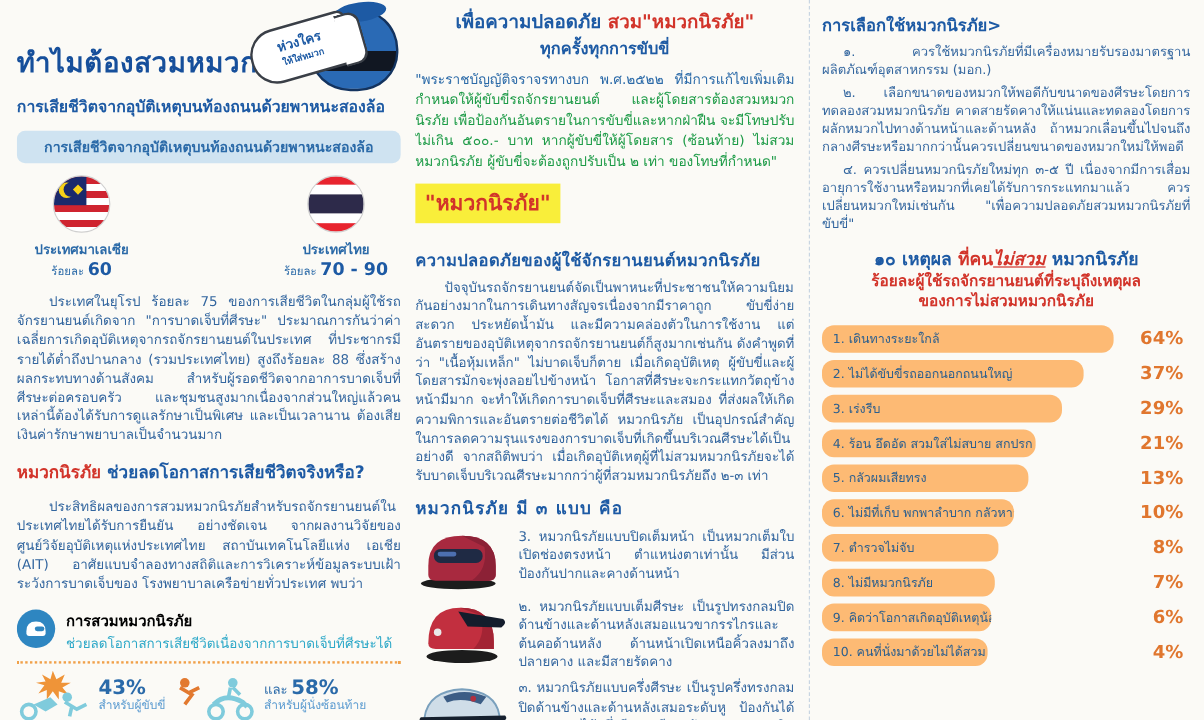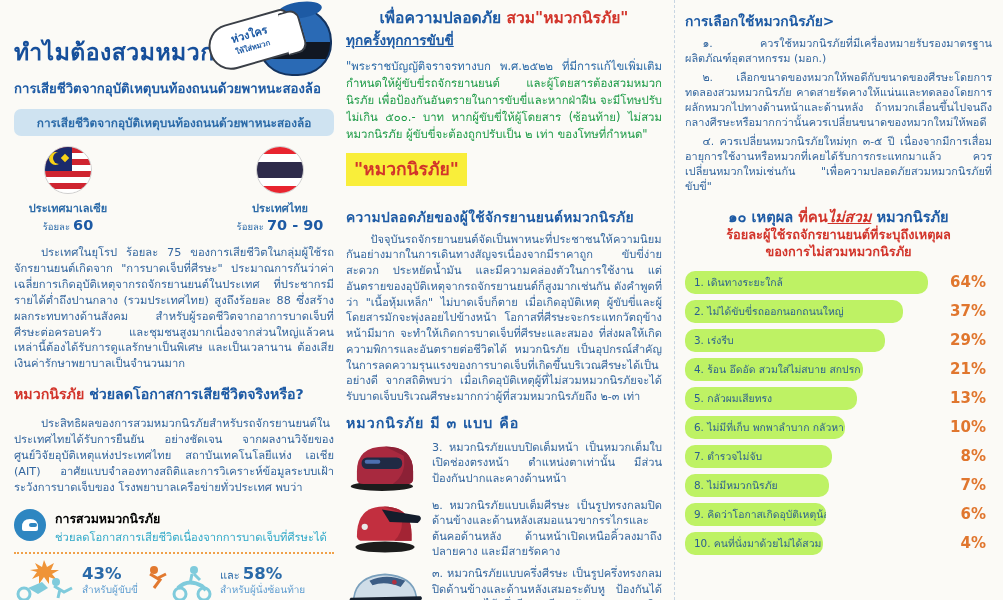--- a/index.html
+++ b/index.html
@@ -77,21 +77,21 @@
   .stats-row { margin-top:6px; border-top:2px dotted #f0a14a; padding-top:4px;
                display:flex; align-items:center; gap:6px; }
   .stat { line-height:1.15; }
   .stat-val { font-size:16.5px; font-weight:bold; color:#2a6aa9; }
   .stat-val .pfx{ font-size:11px; font-weight:normal; margin-right:3px; }
   .stat-lbl { font-size:10px; color:#5b9bd0; }
 
   
   .mid-head { text-align:center; font-size:15.6px; font-weight:bold; line-height:1.35; }
   .mid-head .blue{ color:#1d5aa4; } .mid-head .red{ color:#d2342a; }
-  .mid-head2 { font-size:13.6px; font-weight:bold; color:#1d5aa4;text-decoration:underline; }
+  .mid-head2 { text-align:center; font-size:13.6px; font-weight:bold; color:#1d5aa4; }
   .law { margin-top:7px; font-size:11.4px; line-height:1.5; text-align:justify; }
   .law .blue{ color:#2b6aa8; } .law .green{ color:#1d9b47; }
   .hl-wrap { margin-top:9px; }
   .highlight { display:inline-block; background:#f9ee3a; color:#d2342a;
                font-size:17.5px; font-weight:bold; padding:2px 8px 3px; }
   .mid-h3 { margin-top:20px; font-size:13.8px; font-weight:bold; color:#1d5aa4; letter-spacing:.3px; }
   .mid-para { margin-top:4px; font-size:11.1px; line-height:1.42; color:#33669f;
               text-align:justify; text-indent:2.2em; }
   .mid-h4 { margin-top:7px; font-size:14.2px; font-weight:bold; color:#1d5aa4; letter-spacing:1px; }
   .type-row { display:flex; gap:8px; margin-top:6px; align-items:flex-start; }
@@ -101,21 +101,21 @@
   
   .right-h { font-size:13.8px; font-weight:bold; color:#1d5aa4; }
   .choose-item { margin-top:4px; font-size:10.9px; line-height:1.38; color:#33669f;
                  text-align:justify; text-indent:1.6em; }
   .reasons-head { margin-top:14px; text-align:center; font-weight:bold; font-size:14.6px; line-height:1.3; }
   .reasons-head .blue{ color:#1d5aa4; } .reasons-head .red{ color:#d2342a; }
   .reasons-head .und{ color:#d2342a; text-decoration:underline; font-style:italic; }
   .reasons-sub { text-align:center; font-weight:bold; font-size:12.8px; color:#d2342a; line-height:1.3; }
   .reason-list { margin-top:10px; }
   .reason-row { display:flex; align-items:center; justify-content:space-between; margin-top:6px; }
-  .reason-bar { background:#bef264; border-radius:10px; padding:3px 9px;
+  .reason-bar { background:#fdba74; border-radius:10px; padding:3px 9px;
                 font-size:10.4px; color:#2c5f8e; white-space:nowrap; overflow:hidden; }
   .reason-val { font-size:15px; font-weight:bold; color:#e0762e; padding-right:6px; }
 </style>
 </head>
 <body>
 
 <div class="page">
 
   <div class="col col-left">
 

